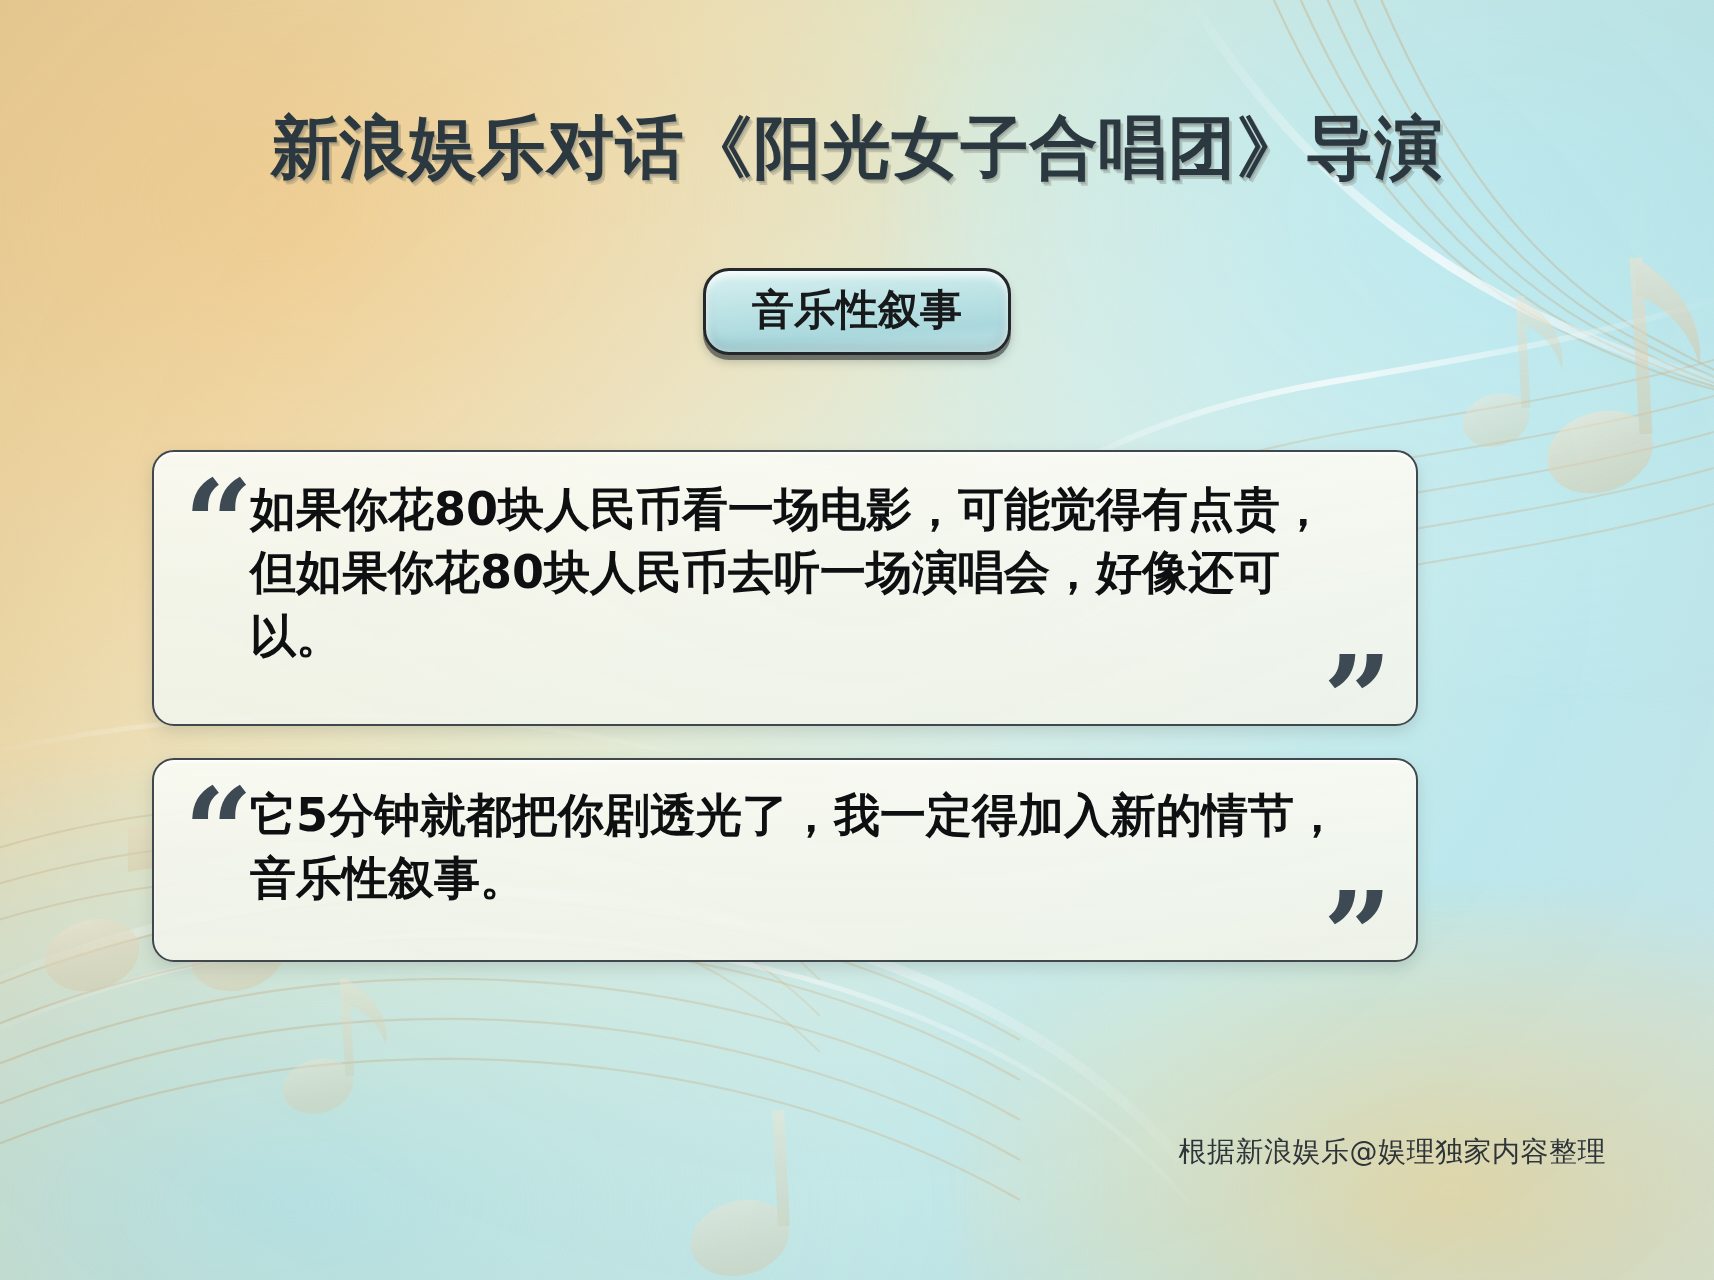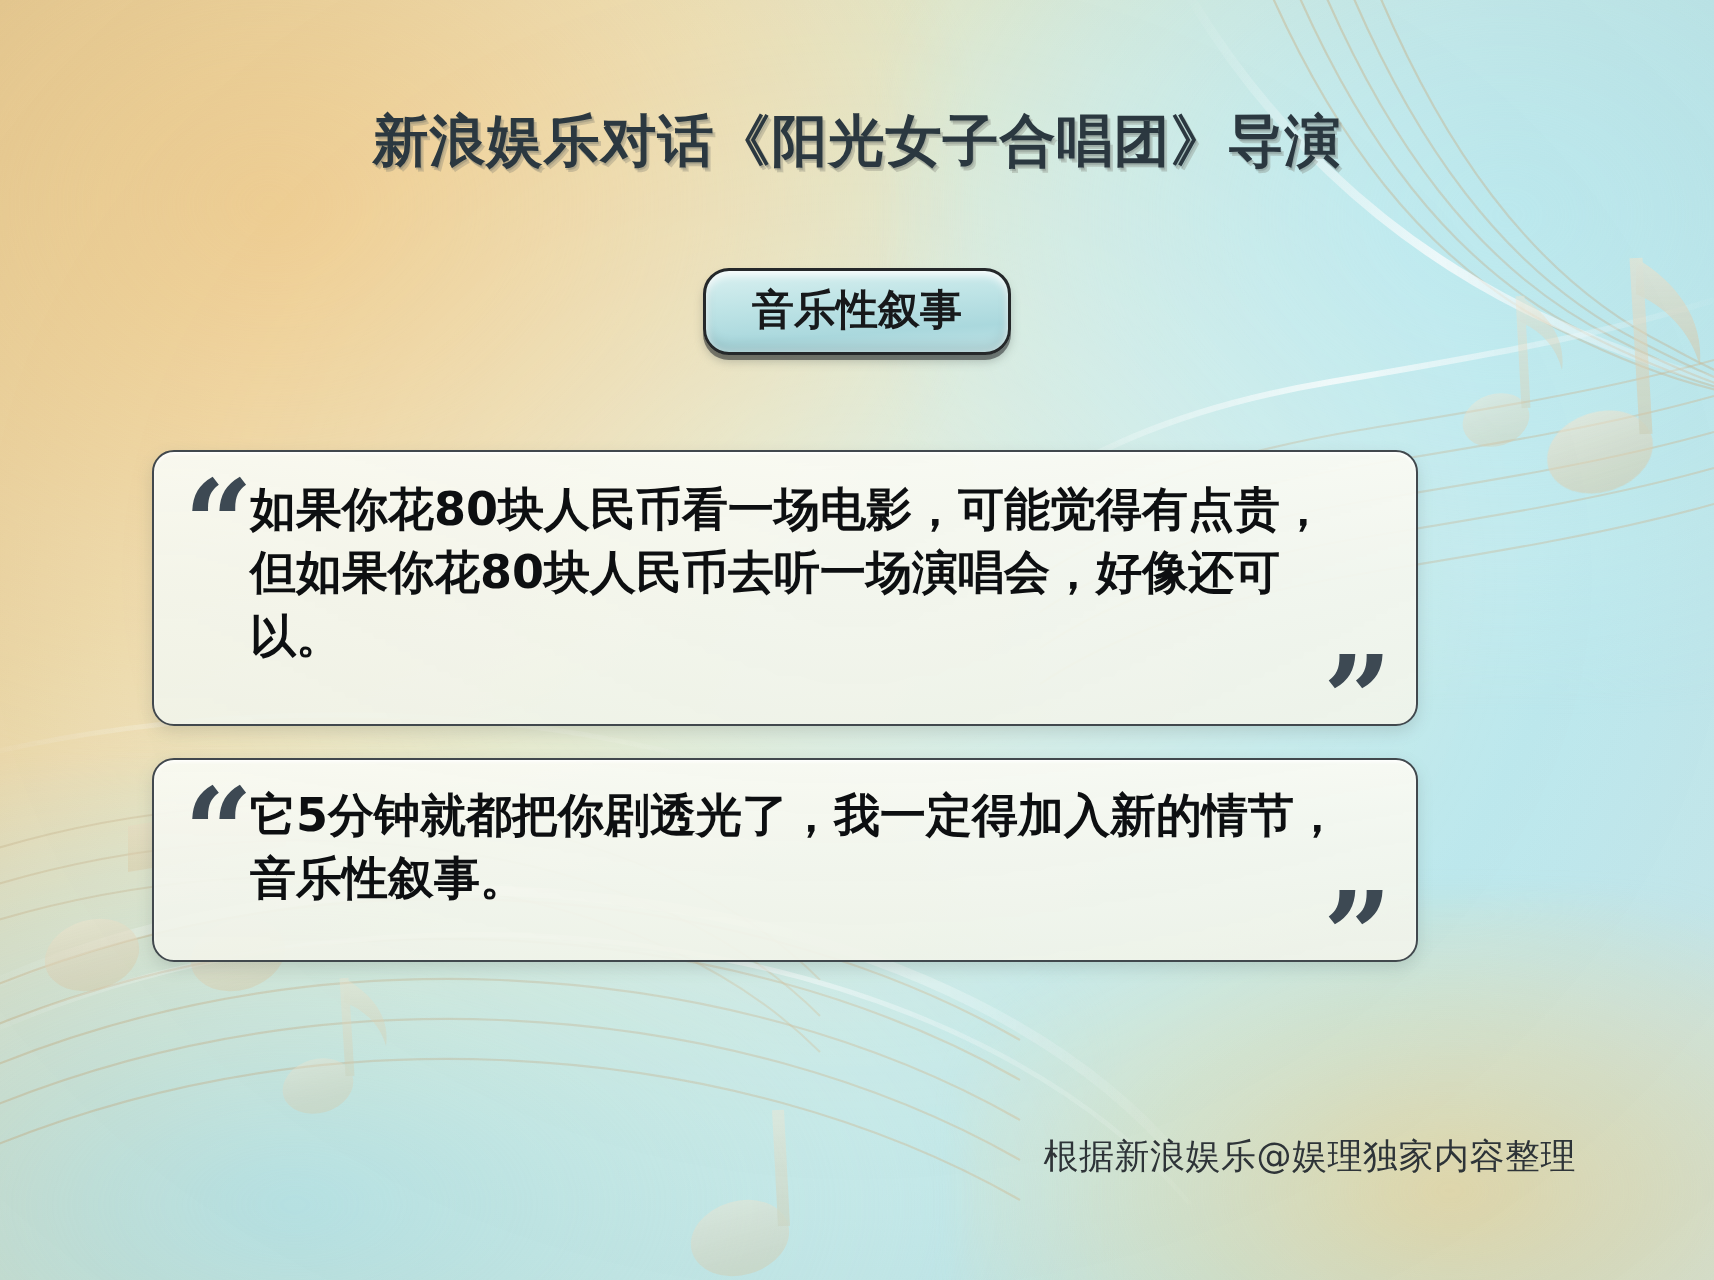--- a/index.html
+++ b/index.html
@@ -52,21 +52,21 @@
     background:radial-gradient(ellipse at 50% 45%, rgba(255,255,255,.30) 0%, rgba(255,255,255,.06) 55%, rgba(0,0,0,.045) 100%);
   }
   .bg-svg{position:absolute;inset:0;width:100%;height:100%;}
 
   
   .page{position:absolute;inset:0;}
 
   .title{
     position:absolute;left:0;right:0;top:108px;
     text-align:center;
-    font-size:56px;line-height:1.18;
+    font-size:68px;line-height:1.18;
     font-weight:bold;
     color:#2b3840;
     letter-spacing:1px;
     text-shadow:3px 4px 0 rgba(120,120,110,.30), 1px 2px 1px rgba(60,70,75,.25);
     white-space:nowrap;
   }
 
   .tagrow{
     position:absolute;left:0;right:0;top:268px;
     display:flex;justify-content:center;align-items:center;gap:88px;
@@ -116,22 +116,22 @@
   }
   .qtext{
     position:absolute;left:96px;right:56px;top:26px;
     font-size:46px;line-height:1.38;
     font-weight:bold;color:#0d0f11;
     letter-spacing:0px;
   }
   #card-2 .qtext{top:24px;}
 
   .footer{
-    position:absolute;right:138px;top:1133px;
-    font-size:35px;font-weight:normal;
+    position:absolute;right:108px;top:1133px;
+    font-size:28px;font-weight:normal;
     color:#2e3438;
     letter-spacing:.5px;
     white-space:nowrap;
     text-align:right;
   }
 </style>
 </head>
 <body>
 
 <div class="bg">

